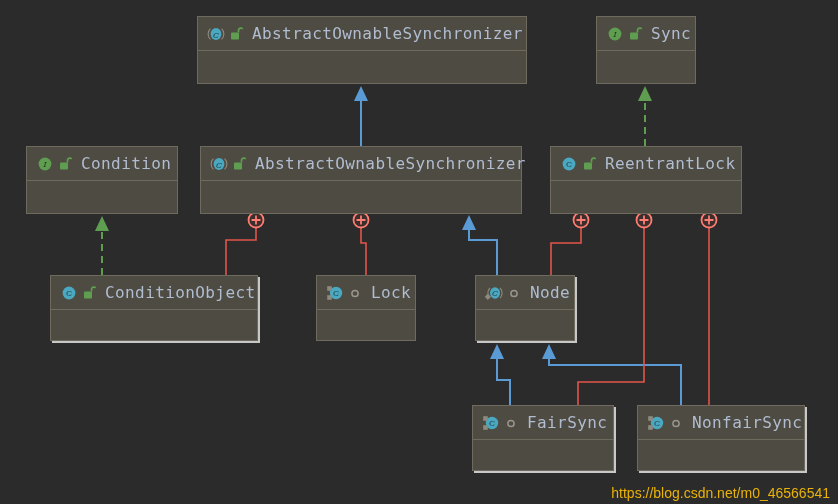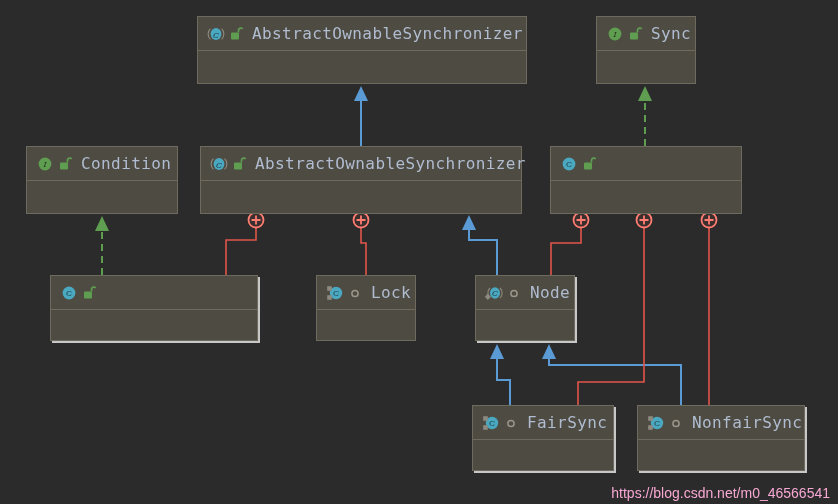--- a/index.html
+++ b/index.html
@@ -76,21 +76,21 @@
     flex: 0 0 auto;
     margin-right: 8px;
   }
   .vis svg { display:block; width:16px; height:18px; }
 
   
   #watermark {
     position: absolute;
     right: 8px;
     bottom: 3px;
-    color: #f9a8d4;
+    color: #eab308;
     font-family: "Liberation Sans", sans-serif;
     font-size: 14px;
     z-index: 20;
     white-space: nowrap;
   }
 </style>
 </head>
 <body>
 
 <div id="canvas">
@@ -253,38 +253,40 @@
           <circle cx="9" cy="9" r="6.4" fill="#4aa8c0"></circle>
           <text x="9" y="12.3" font-size="8" font-family="DejaVu Serif, serif" text-anchor="middle" fill="#1f3a42">C</text>
         </svg>
       </span>
       <span class="vis">
         <svg viewBox="0 0 16 18">
           <rect x="3" y="7.5" width="8" height="7" rx="1" fill="#5f9e50"></rect>
           <path d="M10.5 7.5 V5.2 a2.4 2.4 0 0 1 4.2 -1.3" stroke="#5f9e50" stroke-width="1.7" fill="none"></path>
         </svg>
       </span>
+      <span class="title">ReentrantLock</span>
     </div>
     <div class="body"></div>
   </div>
 
   <div class="node selected" style="left:50px; top:275px; width:208px; height:66px;">
     <div class="hdr">
       <span class="ic">
         <svg viewBox="0 0 18 18">
           <circle cx="9" cy="9" r="6.4" fill="#4aa8c0"></circle>
           <text x="9" y="12.3" font-size="8" font-family="DejaVu Serif, serif" text-anchor="middle" fill="#1f3a42">C</text>
         </svg>
       </span>
       <span class="vis">
         <svg viewBox="0 0 16 18">
           <rect x="3" y="7.5" width="8" height="7" rx="1" fill="#5f9e50"></rect>
           <path d="M10.5 7.5 V5.2 a2.4 2.4 0 0 1 4.2 -1.3" stroke="#5f9e50" stroke-width="1.7" fill="none"></path>
         </svg>
       </span>
+      <span class="title">ConditionObject</span>
     </div>
     <div class="body"></div>
   </div>
 
   <div class="node" style="left:316px; top:275px; width:100px; height:66px;">
     <div class="hdr">
       <span class="ic">
         <svg viewBox="0 0 18 18">
           <circle cx="10" cy="9" r="6.2" fill="#4aa8c0"></circle>
           <text x="10" y="12.3" font-size="8" font-family="DejaVu Serif, serif" text-anchor="middle" fill="#1f3a42">C</text>

